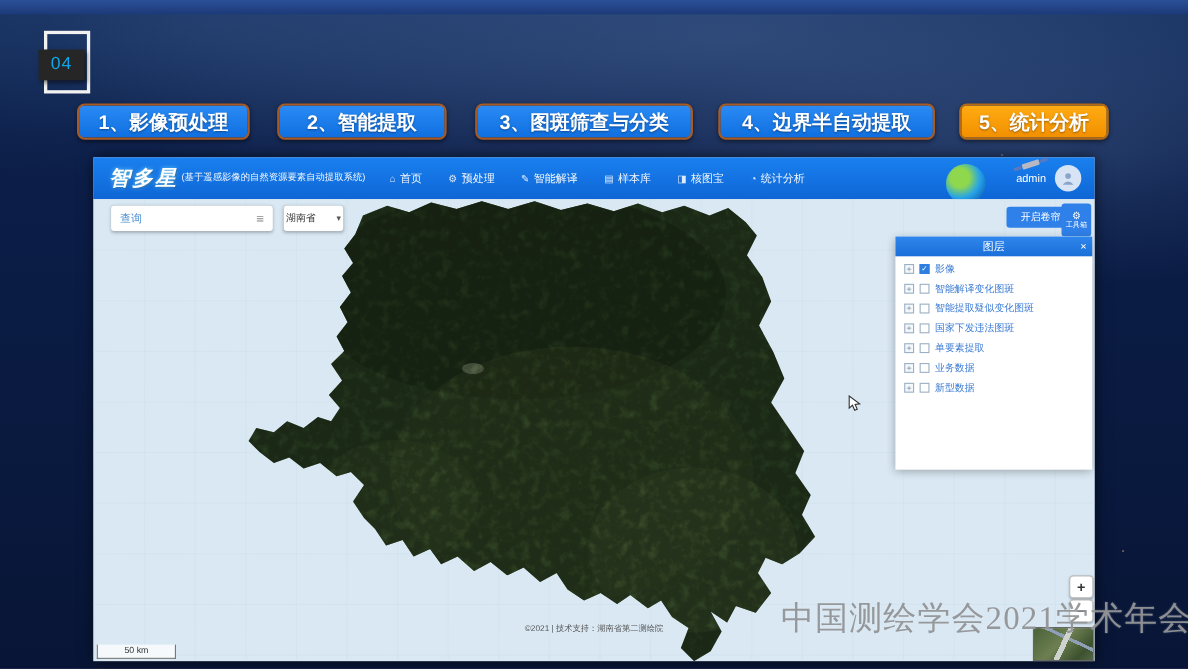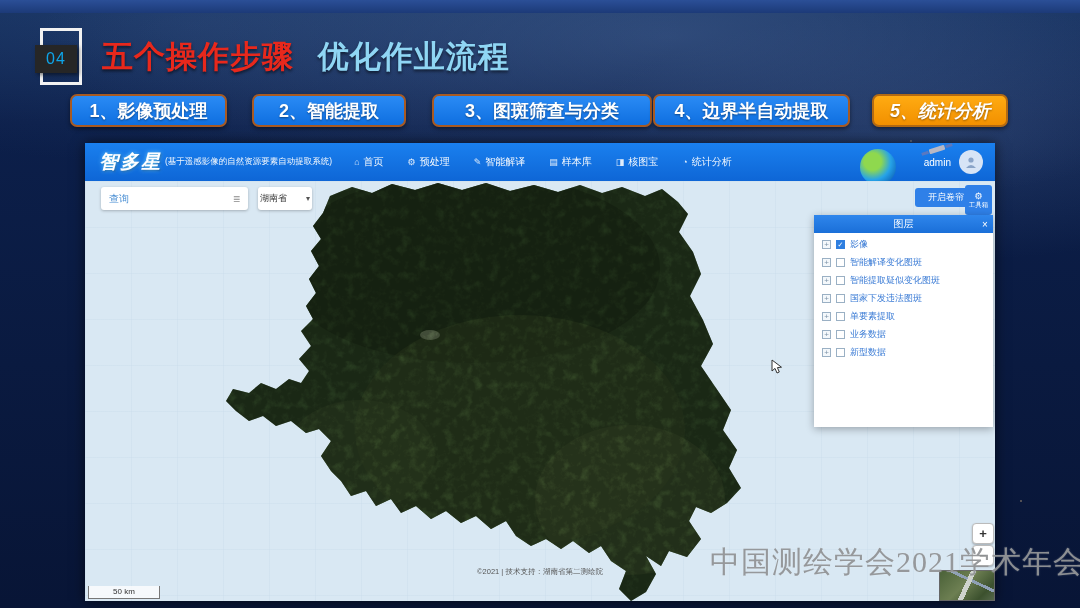--- a/index.html
+++ b/index.html
@@ -35,23 +35,23 @@
   .title-blue { color:#8fd6f4; margin-left:14px; text-shadow:0 2px 3px rgba(0,0,0,.55); }
 
   
   .steps { position:absolute; left:0; top:94px; width:1080px; height:34px; }
   .step { position:absolute; height:33px; background:linear-gradient(180deg,#2a8bf5,#0f6fe0);
     border:2px solid #a85a22; border-radius:7px; color:#fff; font-size:18px; font-weight:bold;
     display:flex; align-items:center; justify-content:center; white-space:nowrap;
     text-shadow:0 1px 2px rgba(0,0,0,.4); box-shadow:0 2px 4px rgba(0,0,0,.45); cursor:pointer; }
   .step:nth-child(1){ left:70px;  width:157px; }
   .step:nth-child(2){ left:252px; width:154px; }
-  .step:nth-child(3){ left:432px; width:220px; }
+  .step:nth-child(3){ left:432px; width:198px; }
   .step:nth-child(4){ left:653px; width:197px; }
-  .step:nth-child(5){ left:872px; width:136px;font-style:italic; }
+  .step:nth-child(5){ left:872px; width:136px; }
   .step.hl { background:linear-gradient(180deg,#ffab12,#f29000); border-color:#b36a12; }
 
   
   .app { position:absolute; left:85px; top:143px; width:910px; height:458px;
     background:#dce9f3; box-shadow:0 0 12px rgba(0,0,0,.6); }
   .app-header { position:absolute; left:0; top:0; width:910px; height:38px;
     background:linear-gradient(180deg,#1a80ef,#0e66d6); display:flex; align-items:center;
     color:#fff; }
   .logo { font-size:19px; font-weight:bold; font-style:italic; margin-left:14px;
     letter-spacing:2px; text-shadow:0 0 4px #6fd0ff,1px 1px 2px rgba(0,0,0,.4); }
@@ -141,24 +141,20 @@
 </head>
 <body>
 
 <div class="slide">
   <div class="sky-strip"></div>
   <div class="lights"></div>
 
   <div class="num-frame"></div>
   <div class="num-box">04</div>
 
-  <h1 class="title">
-    <span class="title-red">五个操作步骤</span>
-    <span class="title-blue">优化作业流程</span>
-  </h1>
 
   <div class="steps">
     <div class="step">1、影像预处理</div>
     <div class="step">2、智能提取</div>
     <div class="step">3、图斑筛查与分类</div>
     <div class="step">4、边界半自动提取</div>
     <div class="step hl">5、统计分析</div>
   </div>
 
   <div class="app">

